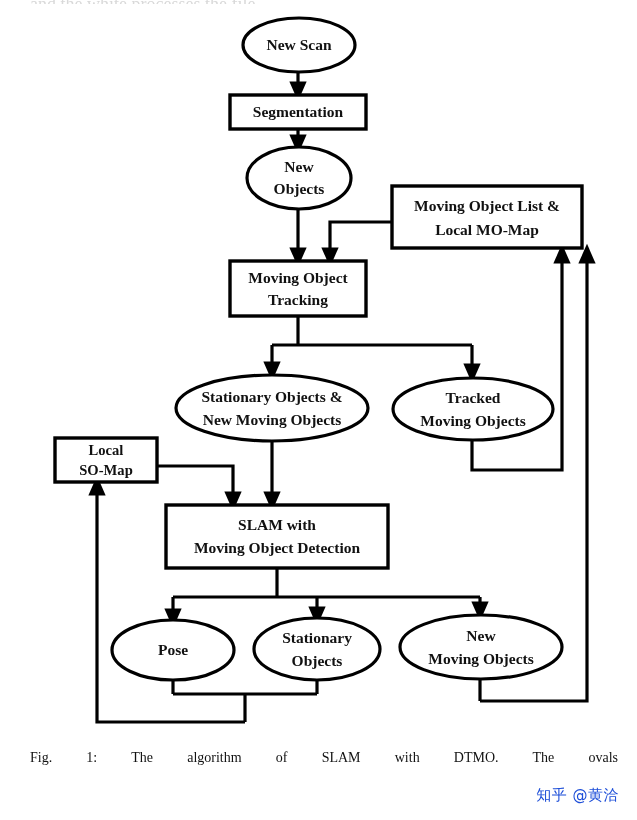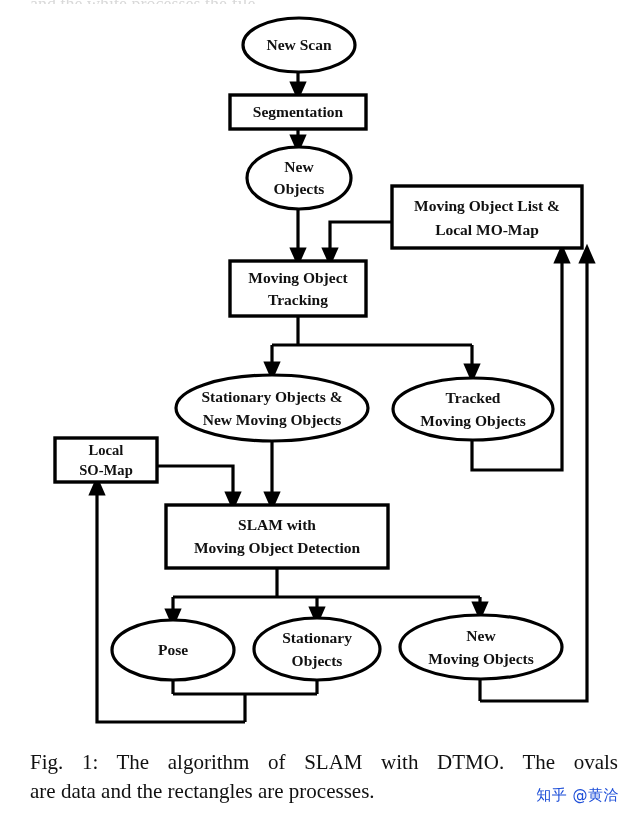--- a/index.html
+++ b/index.html
@@ -56,21 +56,21 @@
   }
   .edge.arrow {
     marker-end: url(#arrowhead);
   }
   .caption-block {
     position: absolute;
     left: 30px;
     top: 748px;
     width: 588px;
     font-family: "Liberation Serif", serif;
-    font-size: 21px;
+    font-size: 14px;
     line-height: 1.38;
     color: #111111;
     text-align: justify;
   }
   .caption-line {
     display: block;
     white-space: pre-wrap;
   }
   .caption-line.first {
     text-align: justify;
@@ -212,18 +212,17 @@
 
     <g>
       <ellipse class="node-shape" cx="481" cy="647" rx="81" ry="32"></ellipse>
       <text class="node-label" x="481" y="637">New</text>
       <text class="node-label" x="481" y="660">Moving Objects</text>
     </g>
   </svg>
 
   <div class="caption-block">
     <span class="caption-line first">Fig. 1: The algorithm of SLAM with DTMO. The ovals</span>
-    <span class="caption-line">are data and the rectangles are processes.</span>
   </div>
 
   <div class="watermark">知乎 @黄洽</div>
 
 </div>
 
 </body></html>

